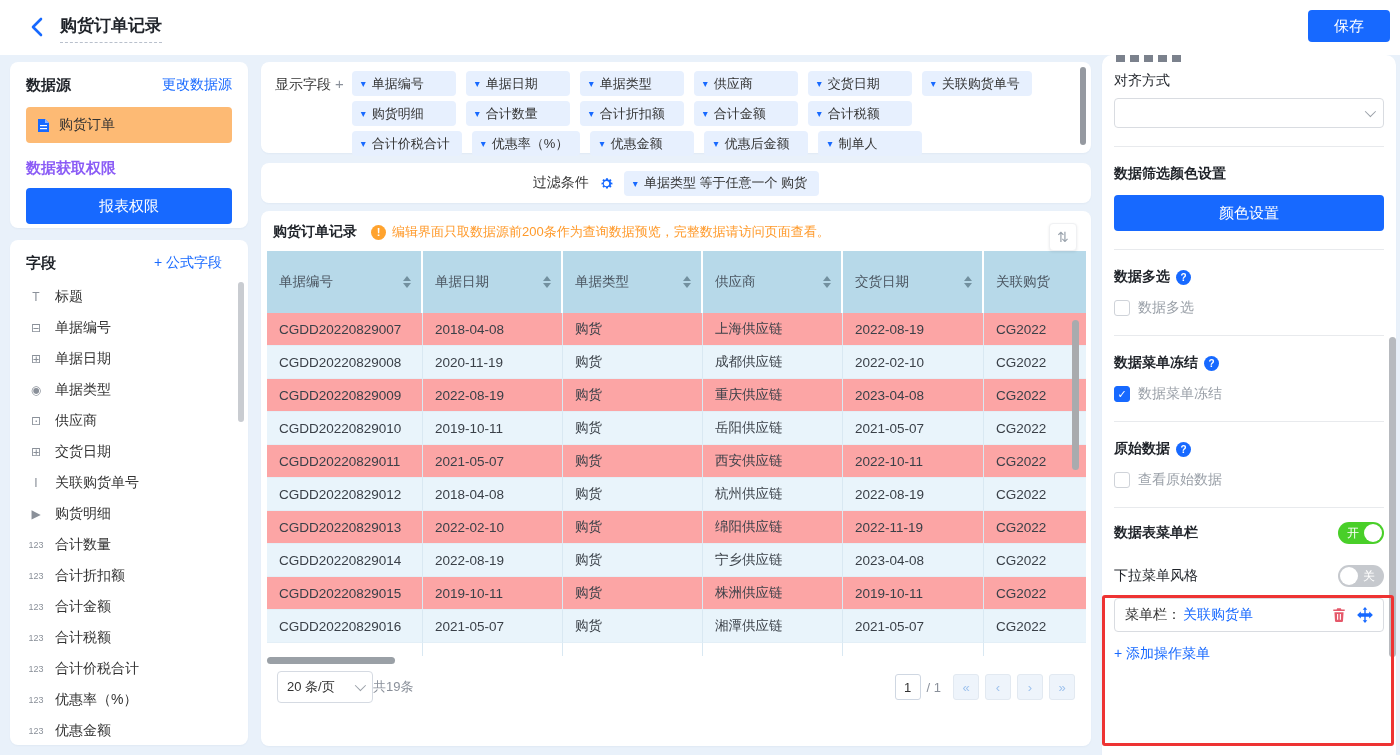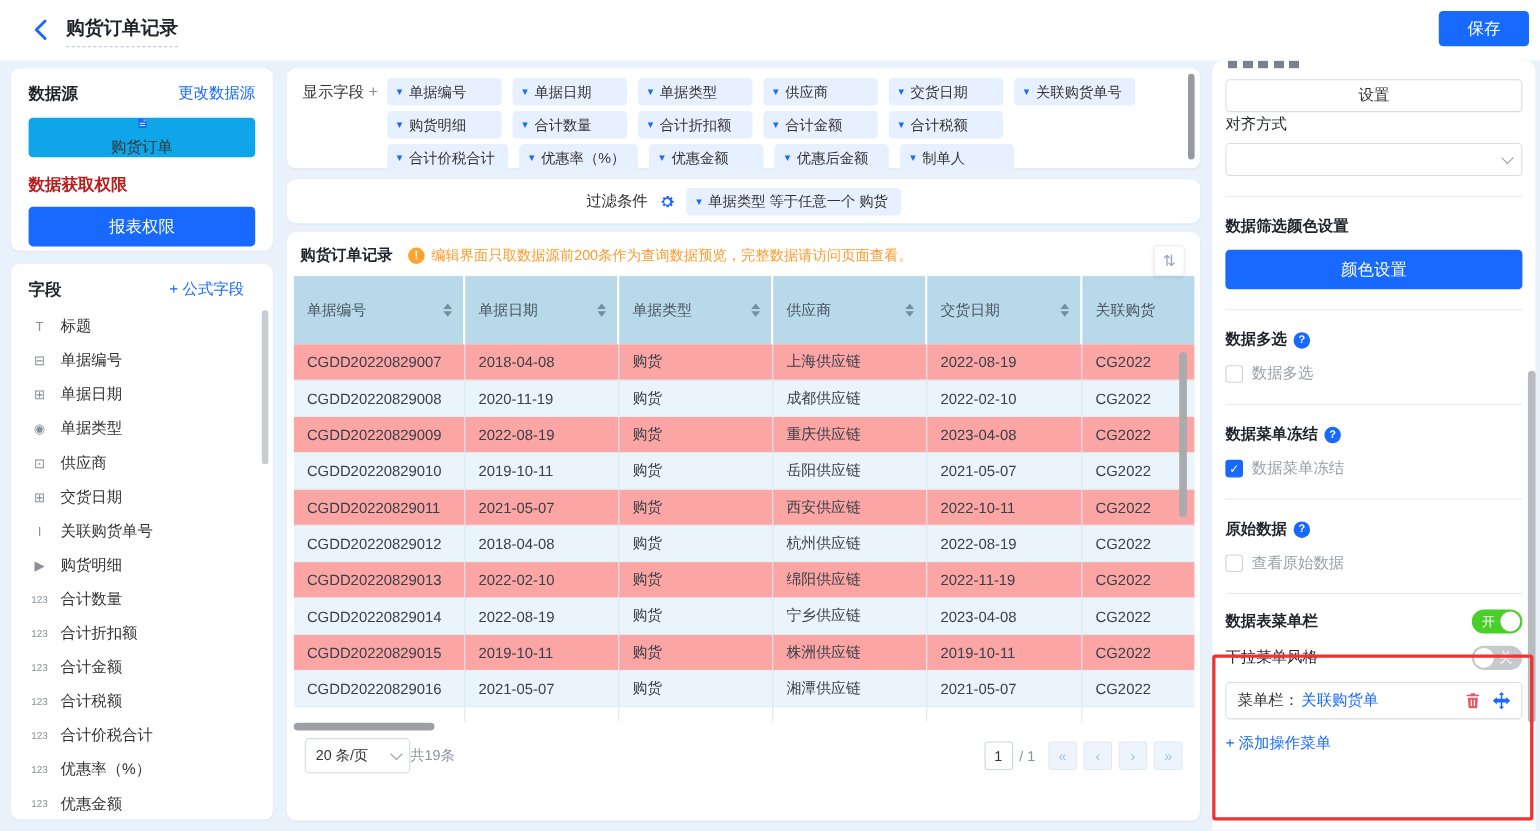--- a/index.html
+++ b/index.html
@@ -15,22 +15,22 @@
               border:none; border-radius:4px; font-size:15px; cursor:pointer; }
 
   
   .card { position:absolute; background:#fff; border-radius:8px; box-shadow:0 1px 2px rgba(30,60,90,.04); }
 
   
   .card-ds { left:10px; top:62px; width:238px; height:166px; padding:14px 16px; }
   .panel-head { display:flex; justify-content:space-between; align-items:flex-start; }
   .panel-title { font-size:15px; font-weight:bold; color:#1f2329; }
   .blue-link { color:#1769ff; font-size:14px; cursor:pointer; text-decoration:none; }
-  .source-box { margin-top:12px; height:36px; background:#0ea5e9; border-radius:4px; display:flex; align-items:center; padding:0 10px; gap:8px;flex-direction:column; }
-  .perm-title { margin-top:16px; font-size:15px; font-weight:bold; color:#b91c1c; }
+  .source-box { margin-top:12px; height:36px; background:#fdba74; border-radius:4px; display:flex; align-items:center; padding:0 10px; gap:8px; }
+  .perm-title { margin-top:16px; font-size:15px; font-weight:bold; color:#8b5cf6; }
   .perm-btn { margin-top:10px; width:100%; height:36px; background:#1769ff; color:#fff; border:none; border-radius:4px; font-size:15px; cursor:pointer; }
 
   .card-fields { left:10px; top:240px; width:238px; height:505px; padding:14px 26px 14px 16px; overflow:hidden; }
   .fields-list { margin-top:8px; }
   .field-item { height:31px; display:flex; align-items:center; gap:9px; cursor:pointer; }
   .f-ic { width:20px; flex:0 0 20px; color:#8a9099; font-size:12px; text-align:center; line-height:14px; }
   .f-ic.num { font-size:9px; letter-spacing:0; }
   .f-label { font-size:14px; color:#333; white-space:nowrap; }
   .fields-scroll { position:absolute; right:4px; top:42px; width:6px; height:140px; background:#c9ccd1; border-radius:3px; }
 
@@ -472,21 +472,20 @@
           <div class="nav-btn">‹</div>
           <div class="nav-btn">›</div>
           <div class="nav-btn">»</div>
         </span>
     </div>
   </div>
 </div>
 
 <div class="card card-right">
   <div class="clip-frag"></div>
-  <button class="set-btn">设置</button>
   <div class="lbl">对齐方式</div>
   <div class="select">
       <span class="chev"></span>
     </div>
   <div class="divider"></div>
 
   <div class="sec-title">数据筛选颜色设置</div>
   <button class="perm-btn mt10" style="margin-top:12px;">颜色设置</button>
   <div class="divider"></div>
 
@@ -520,21 +519,21 @@
   </div>
   <div class="divider" style="margin-bottom:14px;"></div>
 
   <div class="row-between">
     <span class="sec-title">数据表菜单栏</span>
     <span class="toggle on">
       <span class="t-label">开</span>
       <span class="knob"></span>
     </span>
   </div>
-  <div class="row-between" style="margin-top:11px;">
+  <div class="row-between" style="margin-top:21px;">
     <span class="lbl" style="margin-top:0;">下拉菜单风格</span>
     <span class="toggle off">
       <span class="knob"></span>
       <span class="t-label">关</span>
     </span>
   </div>
   <div class="menu-item">
     <span>菜单栏：</span>
     <span class="val">关联购货单</span>
     <svg class="mini-ic" viewBox="0 0 14 14">

